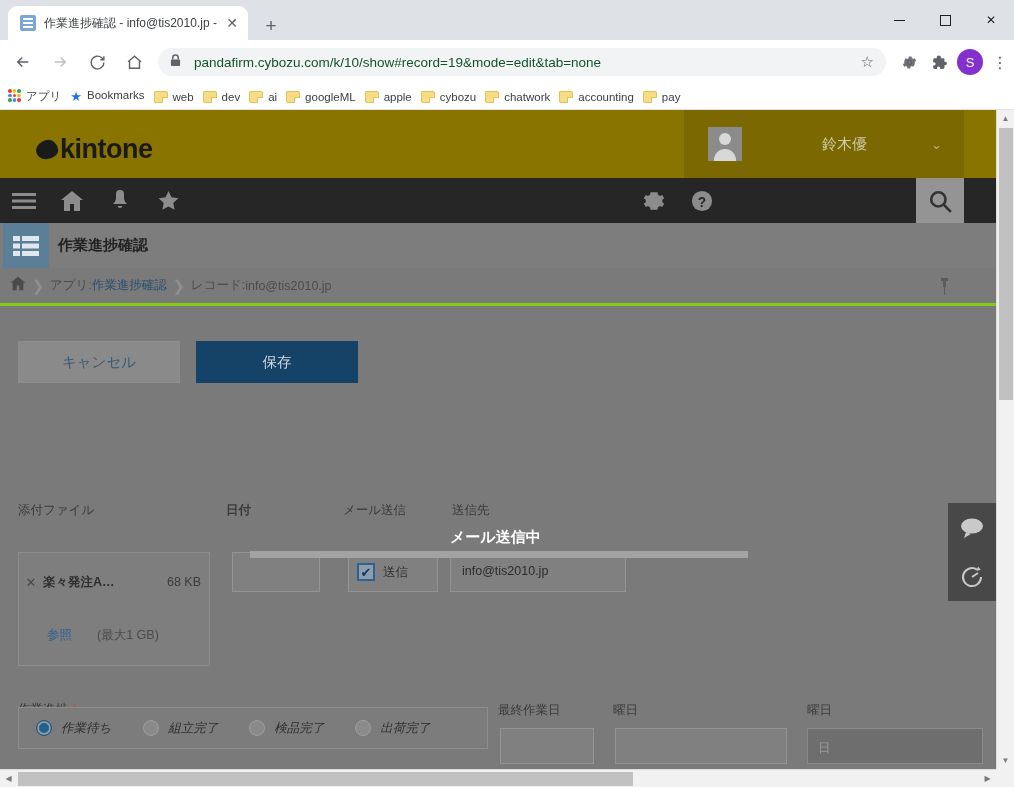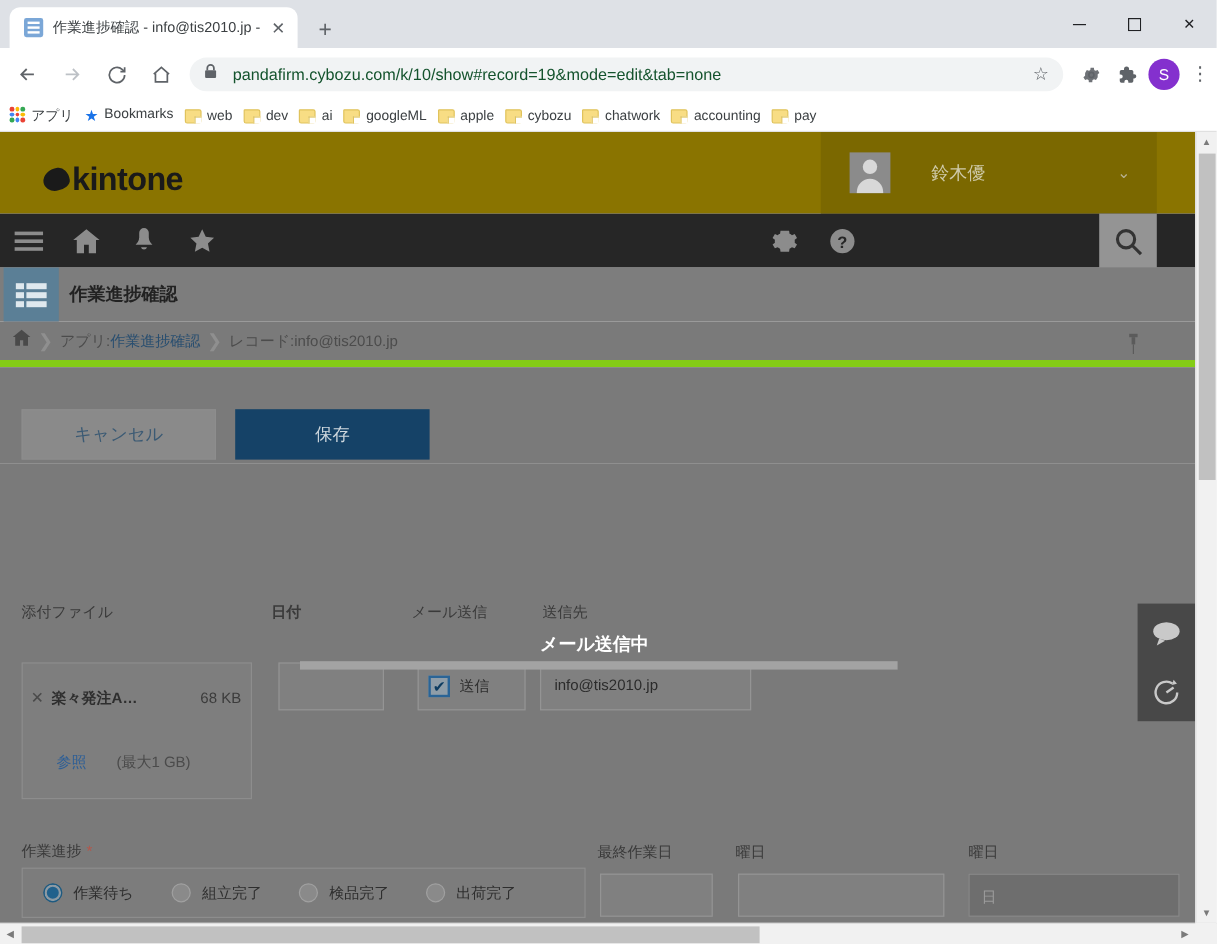--- a/index.html
+++ b/index.html
@@ -133,21 +133,21 @@
   }
   .k-user .ava {
     width: 34px; height: 34px; margin-left: 24px; flex: 0 0 34px;
     background: #8b8b8b; display: flex; align-items: flex-end; justify-content: center;
     overflow: hidden;
   }
   .k-user .ava .head { width: 12px; height: 12px; background: #d8d8d8; border-radius: 50%;
     position: absolute; margin-bottom: 16px; }
   .k-user .ava .body { width: 22px; height: 12px; background: #d8d8d8;
     border-radius: 11px 11px 0 0; }
-  .k-user .uname { font-size: 15px; color: #cfcaa8; margin-left: 34px; flex: 1 1 auto; }
+  .k-user .uname { font-size: 15px; color: #cfcaa8; margin-left: 16px; flex: 1 1 auto; text-align: center; }
   .k-user .chev { margin-right: 22px; color: #b8b293; font-size: 13px; }
 
   .k-navbar {
     position: absolute; left: 0; top: 68px; width: 996px; height: 45px;
     background: #262626; display: flex; align-items: center;
   }
   .k-navbar .nico {
     width: 48px; height: 45px; display: flex; align-items: center; justify-content: center;
     color: #8c8c8c;
   }
@@ -171,21 +171,21 @@
     position: absolute; left: 3px; top: 113px; width: 46px; height: 45px;
     background: #5b7f96; display: flex; align-items: center; justify-content: center;
   }
   .k-appname {
     position: absolute; left: 58px; top: 126px; font-size: 15px;
     font-weight: bold; color: #222;
   }
 
   .k-breadcrumb {
     position: absolute; left: 0; top: 158px; width: 996px; height: 38px;
-    background: #7a7a7a; border-bottom: 6px solid #84cc16;
+    background: #7a7a7a; border-bottom: 3px solid #84cc16;
     display: flex; align-items: center;
   }
   .crumb { font-size: 12.5px; color: #4c4c4c; display: flex; align-items: center; }
   .crumb a { color: #2a4f70; text-decoration: none; }
   .crumb-sep { width: 24px; text-align: center; color: #8f8f8f; font-size: 15px; }
   .pin { position: absolute; right: 45px; top: 10px; color: #5b5b5b; }
 
   .k-actions {
     position: absolute; left: 0; top: 196px; width: 996px; height: 80px;
     background: #7a7a7a;
@@ -559,21 +559,21 @@
           <span class="chkbox">✔</span>
           <span class="chk-label">送信</span>
         </div>
 
         <div class="fld-box" style="left:450px; top:166px; width:176px; height:40px;"></div>
         <div style="position:absolute; left:462px; top:178px; font-size:12.5px; color:#2b2b2b;">info@tis2010.jp</div>
 
         <div class="fld-label" style="left:18px; top:315px;">
           <span>作業進捗</span><span class="req">*</span>
         </div>
-        <div class="radio-group" style="top:337px;">
+        <div class="radio-group" style="top:321px;font-style:italic;">
           <div class="radio-item" style="margin-left:17px">
             <span class="rdo on"></span>
             <span class="rdo-label">作業待ち</span>
           </div>
           <div class="radio-item" style="margin-left:32px">
             <span class="rdo"></span>
             <span class="rdo-label">組立完了</span>
           </div>
           <div class="radio-item" style="margin-left:31px">
             <span class="rdo"></span>

